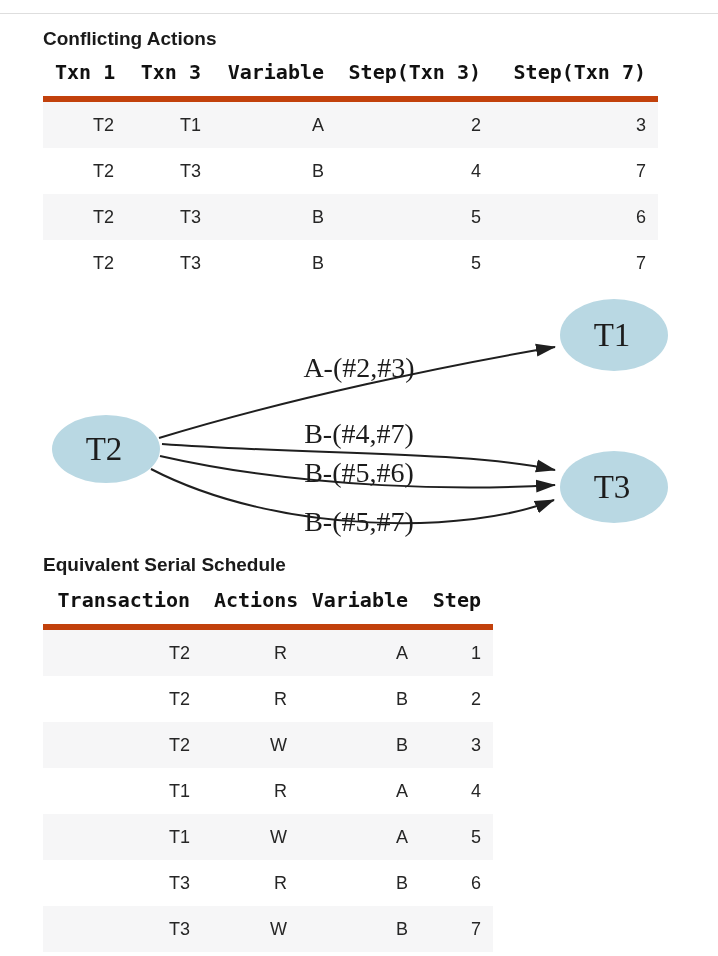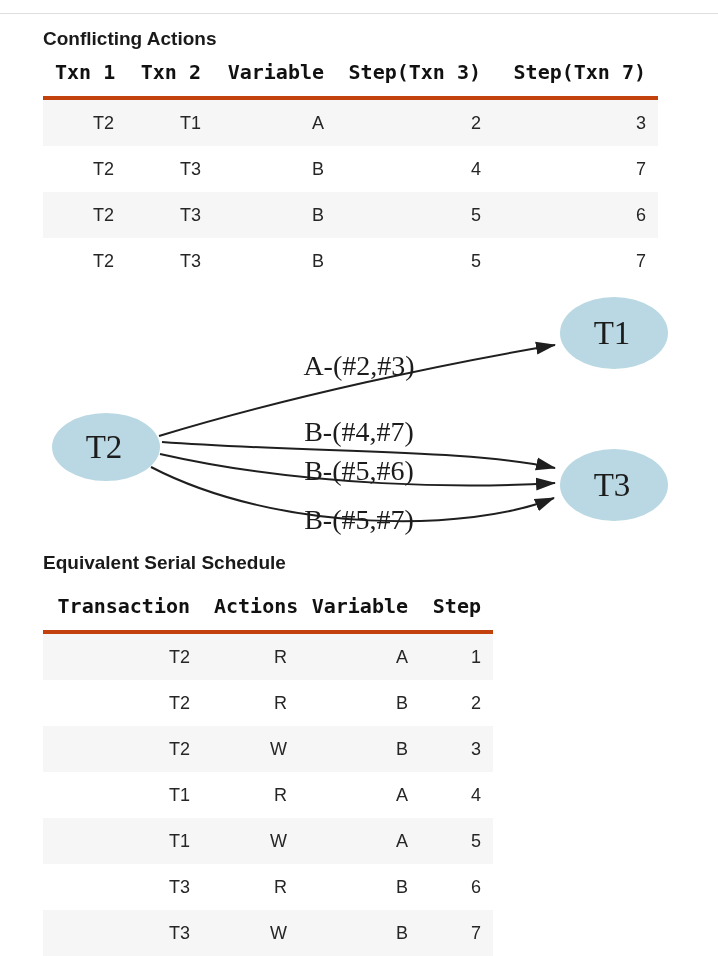--- a/index.html
+++ b/index.html
@@ -19,35 +19,35 @@
   }
   h3.section-title {
     font-size: 19px;
     font-weight: 700;
     color: #1a1a1a;
     line-height: 22px;
     margin: 0 0 10px 0;
   }
   h3.second {
     margin-top: 3px;
-    margin-bottom: 20px;
+    margin-bottom: 12px;
   }
   table.data-table {
     border-collapse: collapse;
     table-layout: fixed;
   }
   table.data-table thead th {
     font-family: "DejaVu Sans Mono", monospace;
     font-weight: 700;
     font-size: 20px;
     color: #111111;
     text-align: right;
     vertical-align: bottom;
     padding: 0 12px 12px 12px;
-    border-bottom: 4px solid #c2410c;
+    border-bottom: 6px solid #c2410c;
     white-space: nowrap;
   }
   table.data-table tbody td {
     font-family: "Liberation Sans", sans-serif;
     font-size: 18px;
     color: #262626;
     text-align: right;
     padding: 12px 12px;
     line-height: 22px;
     white-space: nowrap;
@@ -88,21 +88,21 @@
     <colgroup>
       <col style="width:83px">
         <col style="width:87px">
         <col style="width:123px">
       <col style="width:157px">
         <col style="width:165px">
     </colgroup>
     <thead>
       <tr>
         <th>Txn 1</th>
-        <th>Txn 2</th>
+        <th>Txn 3</th>
         <th>Variable</th>
         <th>Step(Txn 3)</th>
         <th>Step(Txn 7)</th>
       </tr>
     </thead>
     <tbody data-table="conflicts_section.rows">
         <tr>
           <td>T2</td>
           <td>T1</td>
           <td>A</td>

